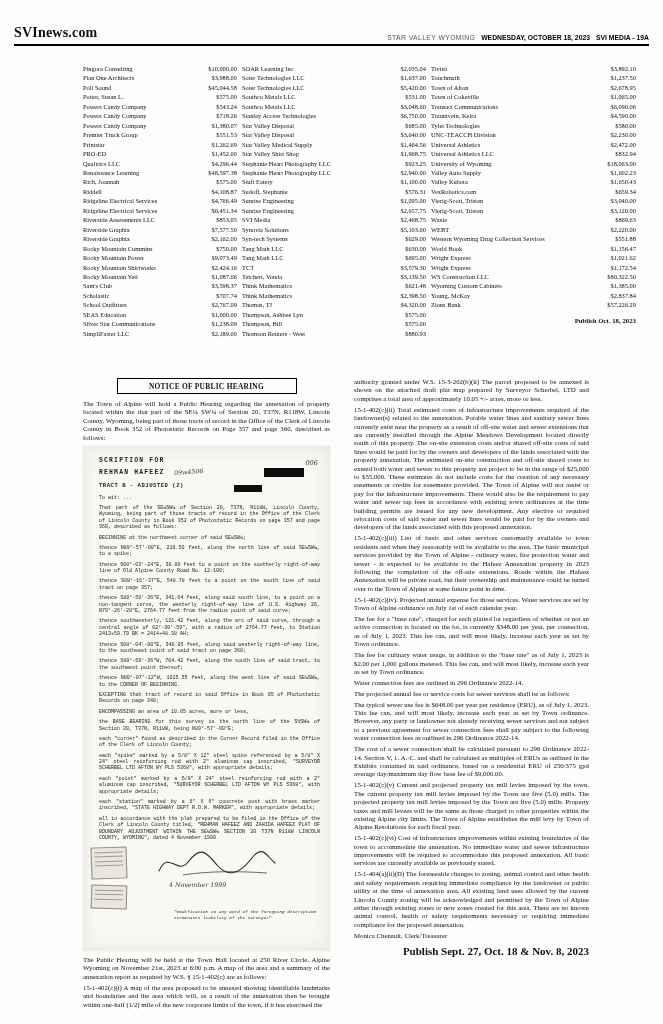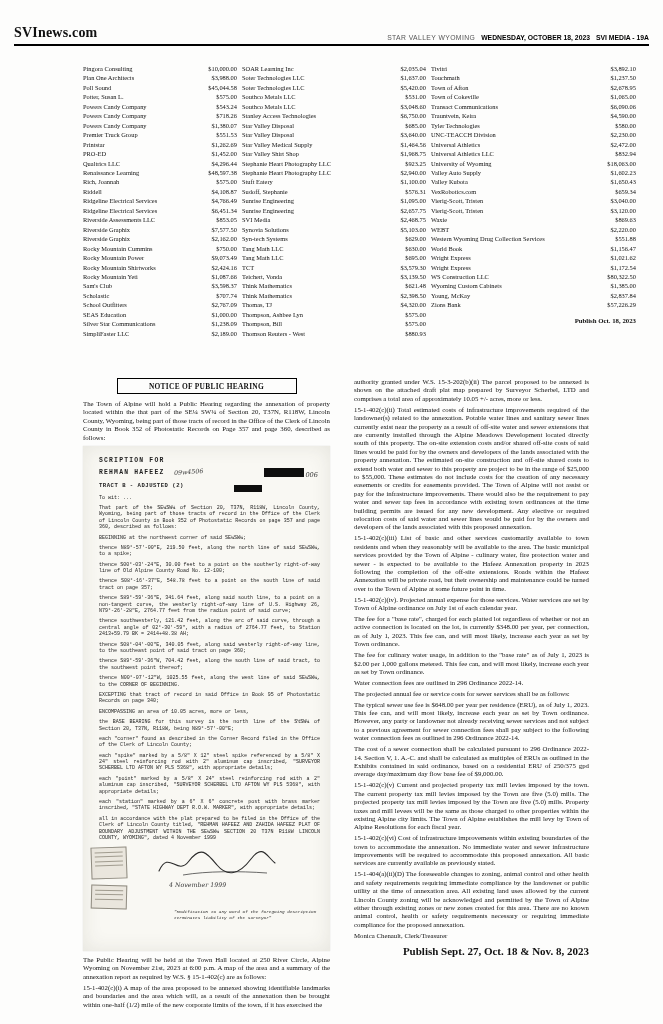--- a/index.html
+++ b/index.html
@@ -45,21 +45,21 @@
     font-size:5px; line-height:1.28; color:#1d1d1d;
   }
   .scan-head { position:relative; margin-bottom:5px; padding-top:2px; }
   .sh1 { font-size:6.4px; font-weight:bold; letter-spacing:1.2px; }
   .sh2row { display:flex; align-items:baseline; gap:10px; margin-top:3px; }
   .sh2 { font-size:6.4px; font-weight:bold; letter-spacing:1.2px; }
   .sh3 { font-size:5.6px; font-weight:bold; letter-spacing:.5px; margin-top:5px; }
   .hand { font-family:"DejaVu Serif","Liberation Serif",serif; font-style:italic;
     color:#3a3a3a; font-size:6.3px; }
   .case-note { transform:rotate(-4deg); }
-  .corner-mark { position:absolute; top:16px; right:2px; font-size:6.6px; }
+  .corner-mark { position:absolute; top:4px; right:2px; font-size:6.6px; }
   .redact { position:absolute; background:#0e0e0e; }
   .redact.r1 { top:13px; right:16px; width:40px; height:9px; }
   .redact.r2 { top:30px; right:58px; width:28px; height:7px; }
   .scan-line { margin-bottom:4px; text-align:justify; }
   .scan-foot { position:relative; height:76px; margin-top:3px; }
   .stamp { position:absolute; border:1px solid #8f8b80; background:rgba(214,209,196,.45); }
   .stamp .ln { height:1px; background:#a19c8f; margin:3.5px 3px 0; }
   .stamp1 { left:-8px; top:2px;  width:36px; height:32px; transform:rotate(-2deg); }
   .stamp2 { left:-8px; top:40px; width:36px; height:24px; transform:rotate(1.5deg); }
   .sig-svg { position:absolute; left:56px; top:2px; }

